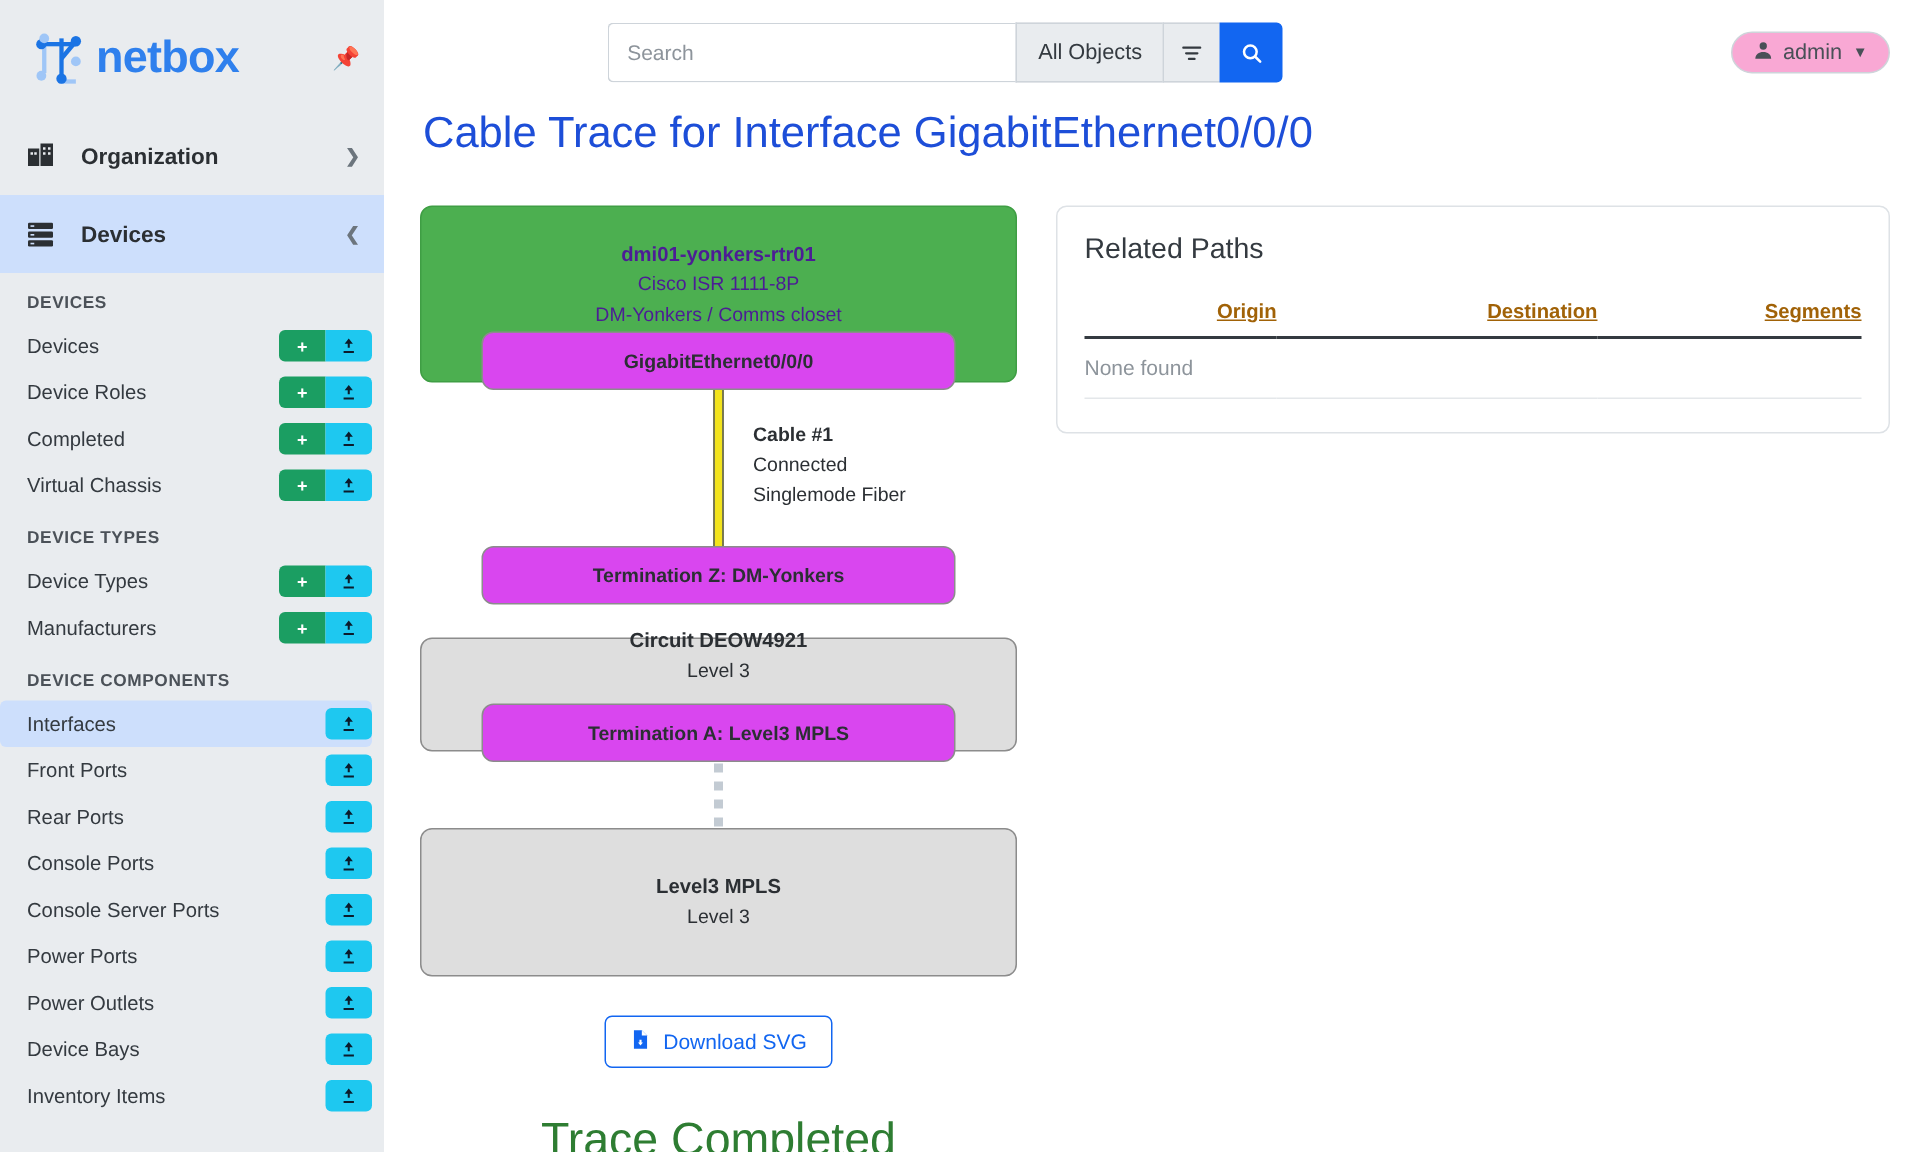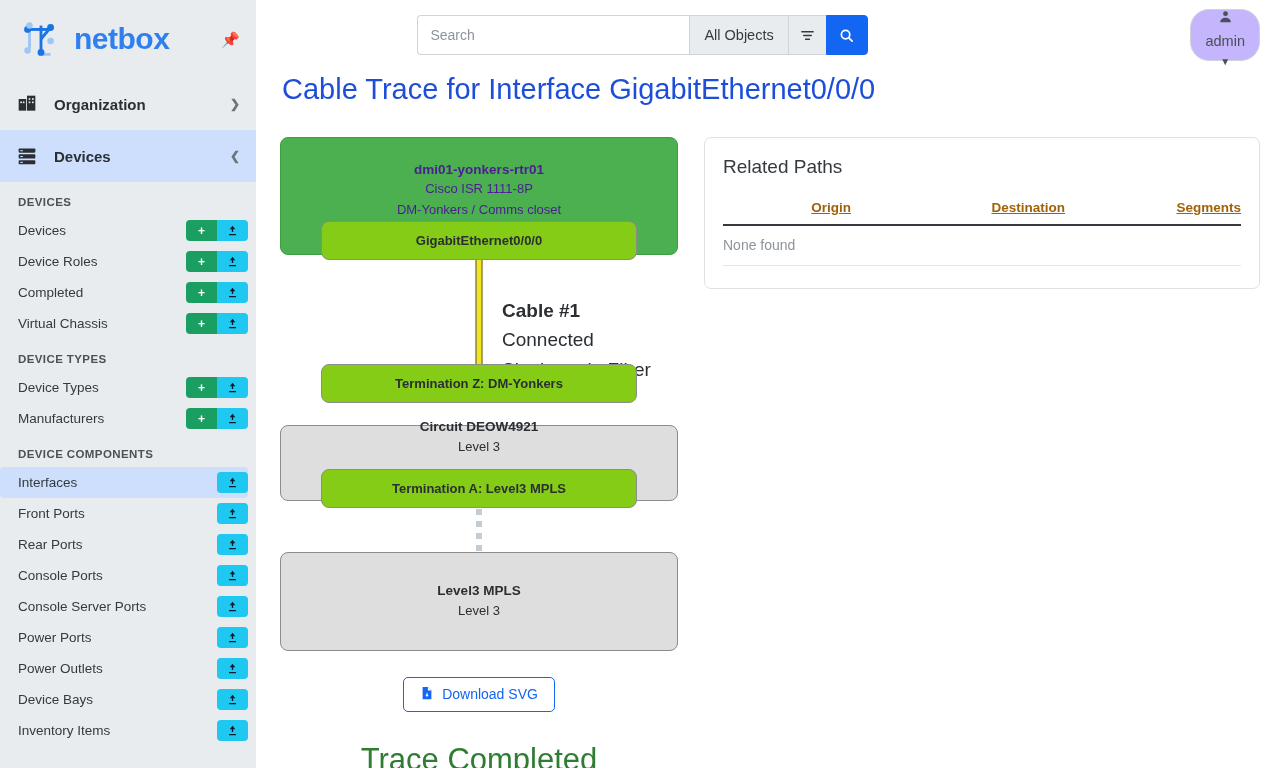--- a/index.html
+++ b/index.html
@@ -15,21 +15,21 @@
 
   
   .sidebar {
     width: 256px; height: 768px; flex: 0 0 256px;
     background: #e9ecef;
     overflow: hidden;
     position: relative;
   }
   .brand {
     height: 78px; display: flex; align-items: center;
-    padding: 0 16px 0 18px; gap: 10px;
+    padding: 0 16px 0 18px; 
   }
   .brand-logo { width: 46px; height: 46px; flex: 0 0 46px; }
   .brand-word {
     font-size: 30px; font-weight: 700; color: #2f80ed;
     letter-spacing: -0.5px; line-height: 1;
   }
   .brand-pin { margin-left: auto; color: #f5871f; font-size: 15px; line-height: 1; }
 
   .nav-group {
     display: flex; align-items: center; gap: 14px;
@@ -91,40 +91,40 @@
     width: 38px; height: 40px; background: #e9ecef;
     border: 1px solid #ced4da; border-right: none; cursor: pointer;
   }
   .search-go {
     display: flex; align-items: center; justify-content: center;
     width: 42px; height: 40px; background: #1266f1; border: 1px solid #1266f1;
     border-radius: 0 4px 4px 0; cursor: pointer;
   }
   .user-btn {
     display: flex; align-items: center; gap: 7px;
-    height: 52px; padding: 0 14px; margin-left: auto;
+    height: 28px; padding: 0 14px; margin-left: auto;
     border: 1px solid #ced4da; border-radius: 19px;
-    font-size: 14.5px; color: #495057; cursor: pointer; background: #c4b5fd; flex-direction: column;
+    font-size: 14.5px; color: #495057; cursor: pointer; background: #f9a8d4;
   }
 
   .page-title {
     font-size: 29px; font-weight: 400; color: #1d4ed8;
     padding: 0 0 0 2px; margin: 2px 0 0 0; line-height: 1.2;
   }
   .content-pad { padding: 0 20px 0 24px; }
 
   .cols { display: flex; gap: 0; margin-top: 30px; }
   .col-trace { width: 400px; flex: 0 0 400px; position: relative; }
   .col-side { flex: 1 1 auto; padding-left: 24px; }
 
   
   .trace { position: relative; width: 398px; }
   .node-term {
     border-radius: 8px; border: 1px solid #8c8c8c;
-    background: #84cc16; text-align: center;
+    background: #d946ef; text-align: center;
     font-size: 13px; font-weight: 700; color: #2b2f33;
     padding: 11px 10px; width: 316px; margin: 0 auto;
     position: relative; z-index: 3;
   }
   .node-device {
     border-radius: 8px; background: #4caf50; border: 1px solid #3f9e44;
     color: #4c1d95; text-align: center; padding: 22px 12px 34px 12px;
     position: relative; z-index: 1;
   }
   .node-device .t1 { font-size: 13.5px; font-weight: 700; line-height: 1.45; }
@@ -132,22 +132,22 @@
   .device-wrap { position: relative; }
   .device-wrap .node-term { margin-top: -34px; }
 
   .cable-seg { position: relative; height: 104px; }
   .cable-line {
     position: absolute; left: 199px; top: 0; width: 7px; height: 104px;
     background: #f3e41c; border-left: 1px solid #52555a; border-right: 1px solid #52555a;
     transform: translateX(-3.5px);
   }
   .cable-label {
-    position: absolute; left: 222px; top: 36px;
-    font-size: 19px; color: #2b2f33; line-height: 1.55;
+    position: absolute; left: 222px; top: 20px;
+    font-size: 13px; color: #2b2f33; line-height: 1.55;
   }
   .cable-label .c1 { font-weight: 700; }
 
   .circuit-wrap { position: relative; }
   .circuit-box {
     position: absolute; left: 0; right: 0; top: 22px; height: 76px;
     background: #dedede; border: 1px solid #8c8c8c; border-radius: 8px;
     z-index: 1;
   }
   .circuit-text {

